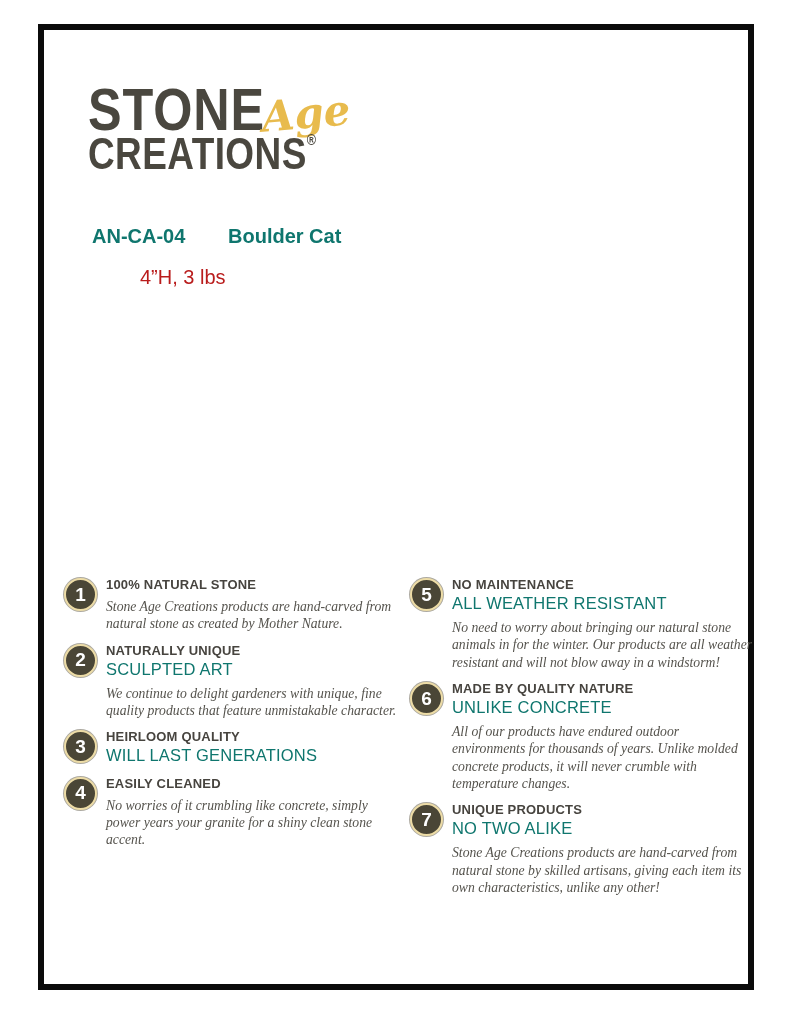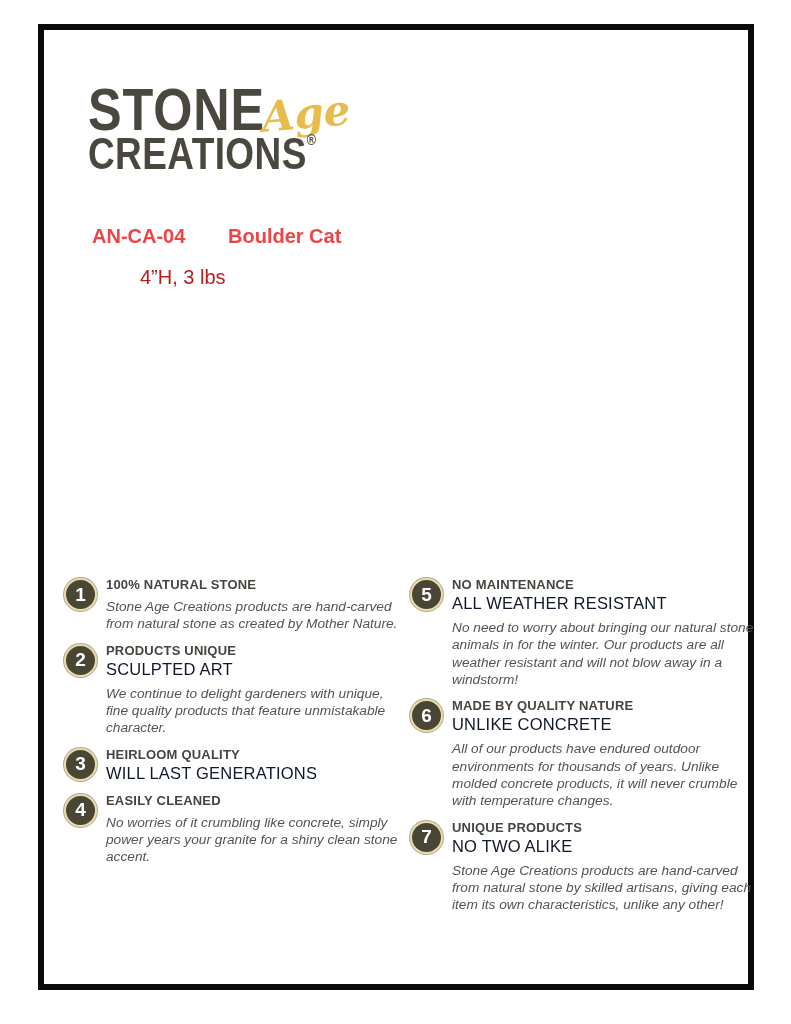--- a/index.html
+++ b/index.html
@@ -68,21 +68,21 @@
     vertical-align: 24px;
     letter-spacing: 0;
   }
   
   .product-line {
     position: absolute;
     left: 92px;
     top: 225px;
     font-size: 20px;
     font-weight: bold;
-    color: #ef4444;
+    color: #0f766e;
     white-space: nowrap;
   }
   .product-line .sku {
     display: inline-block;
     width: 136px;
   }
   .product-specs {
     position: absolute;
     left: 140px;
     top: 266px;
@@ -123,31 +123,32 @@
   .feature-title {
     font-size: 13px;
     font-weight: bold;
     letter-spacing: 0.2px;
     color: #47443f;
     line-height: 1.16;
   }
   .feature-subtitle {
     font-size: 16.5px;
     letter-spacing: 0.2px;
-    color: #0f172a;
+    color: #0f766e;
     line-height: 1.16;
     margin-top: 2px;
   }
   .feature-subtitle:empty { display: none; }
   .feature-desc {
     font-size: 13.7px;
     font-style: italic;
     color: #55534d;
     line-height: 1.26;
     margin-top: 6px;
+    font-family: Liberation Serif, serif;
   }
 </style>
 </head>
 <body>
 
 <div class="frame"></div>
 
 <div>
   <div class="logo-stone">STONE</div>
   <div class="logo-age">Age</div>
@@ -166,21 +167,21 @@
     <div class="feature-text">
       <div class="feature-title">100% NATURAL STONE</div>
 
       <div class="feature-desc">Stone Age Creations products are hand-carved from natural stone as created by Mother Nature.</div>
     </div>
   </div>
 
   <div class="feature">
     <span class="badge">2</span>
     <div class="feature-text">
-      <div class="feature-title">PRODUCTS UNIQUE</div>
+      <div class="feature-title">NATURALLY UNIQUE</div>
       <div class="feature-subtitle">SCULPTED ART</div>
       <div class="feature-desc">We continue to delight gardeners with unique, fine quality products that feature unmistakable character.</div>
     </div>
   </div>
 
   <div class="feature">
     <span class="badge">3</span>
     <div class="feature-text">
       <div class="feature-title">HEIRLOOM QUALITY</div>
       <div class="feature-subtitle">WILL LAST GENERATIONS</div>

